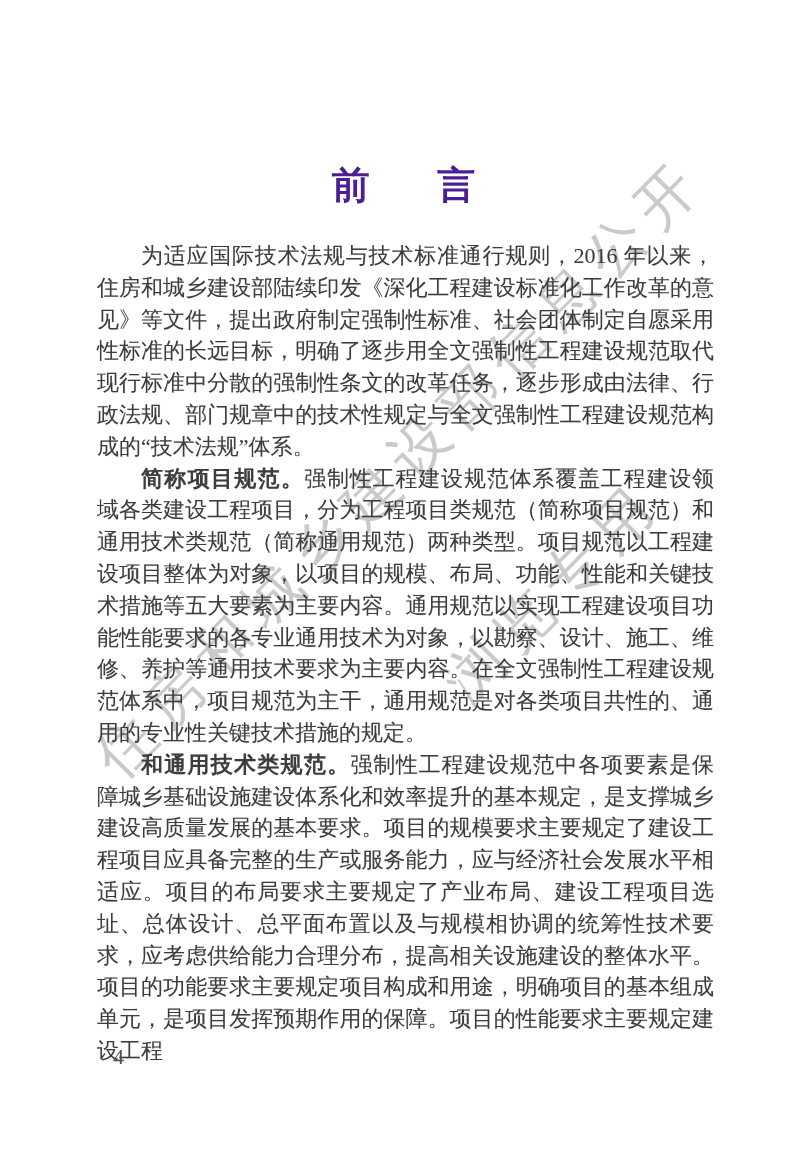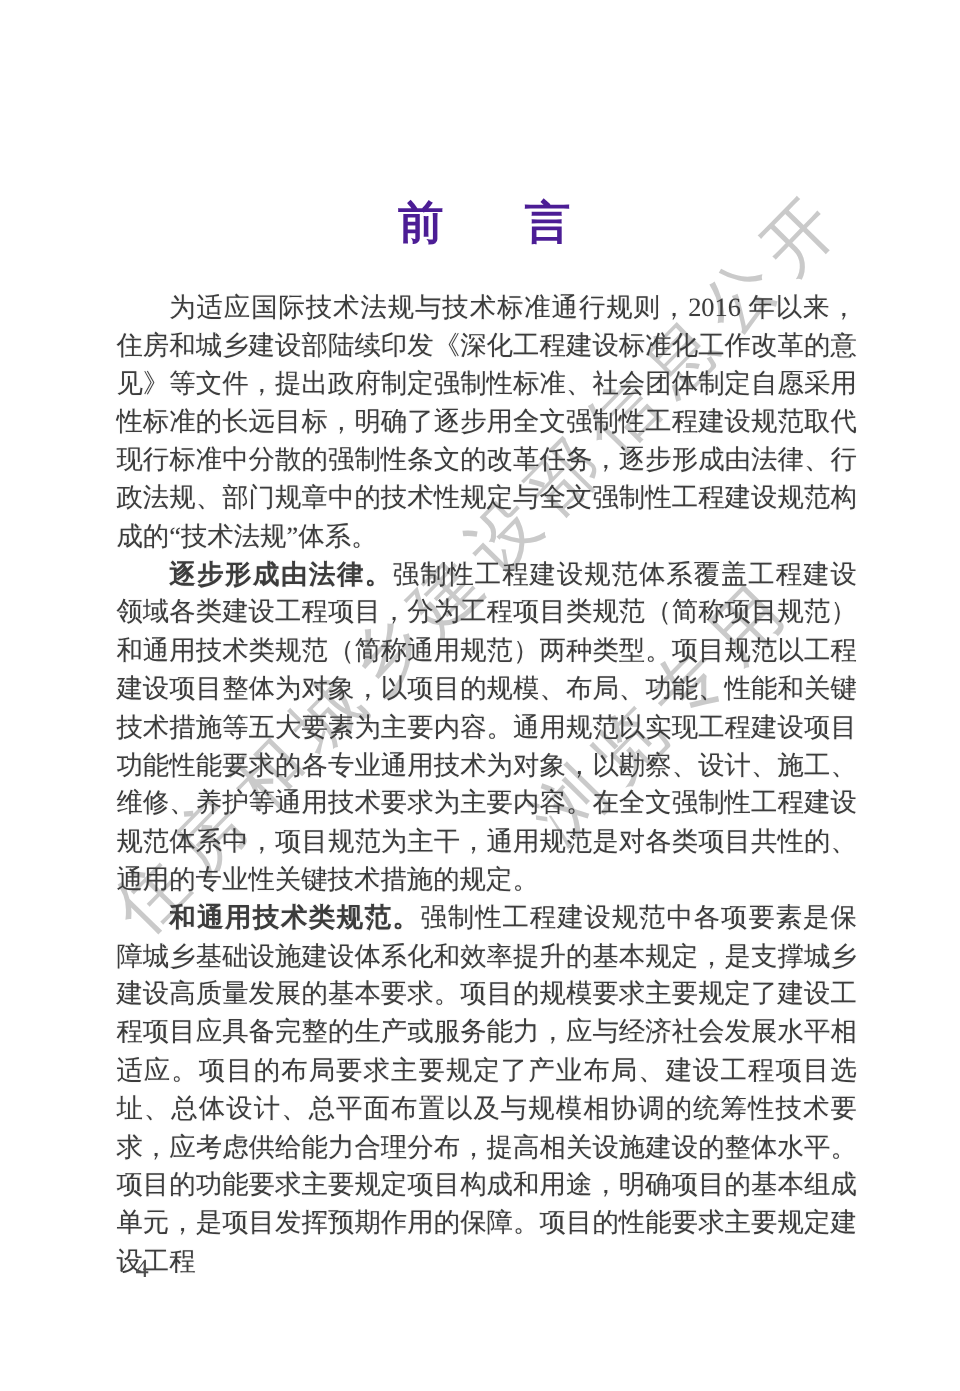--- a/index.html
+++ b/index.html
@@ -90,20 +90,20 @@
 
   <div class="watermark wm1">住房和城乡建设部信息公开</div>
 
   <div class="watermark wm2">浏览专用</div>
 
   <h1 class="title">前 言</h1>
 
   <div class="body-text">
     <p><span class="lead"></span><span>为适应国际技术法规与技术标准通行规则，2016 年以来，住房和城乡建设部陆续印发《深化工程建设标准化工作改革的意见》等文件，提出政府制定强制性标准、社会团体制定自愿采用性标准的长远目标，明确了逐步用全文强制性工程建设规范取代现行标准中分散的强制性条文的改革任务，逐步形成由法律、行政法规、部门规章中的技术性规定与全文强制性工程建设规范构成的“技术法规”体系。</span></p>
 
-    <p><span class="lead">逐步形成由法律。</span><span>强制性工程建设规范体系覆盖工程建设领域各类建设工程项目，分为工程项目类规范（简称项目规范）和通用技术类规范（简称通用规范）两种类型。项目规范以工程建设项目整体为对象，以项目的规模、布局、功能、性能和关键技术措施等五大要素为主要内容。通用规范以实现工程建设项目功能性能要求的各专业通用技术为对象，以勘察、设计、施工、维修、养护等通用技术要求为主要内容。在全文强制性工程建设规范体系中，项目规范为主干，通用规范是对各类项目共性的、通用的专业性关键技术措施的规定。</span></p>
+    <p><span class="lead">简称项目规范。</span><span>强制性工程建设规范体系覆盖工程建设领域各类建设工程项目，分为工程项目类规范（简称项目规范）和通用技术类规范（简称通用规范）两种类型。项目规范以工程建设项目整体为对象，以项目的规模、布局、功能、性能和关键技术措施等五大要素为主要内容。通用规范以实现工程建设项目功能性能要求的各专业通用技术为对象，以勘察、设计、施工、维修、养护等通用技术要求为主要内容。在全文强制性工程建设规范体系中，项目规范为主干，通用规范是对各类项目共性的、通用的专业性关键技术措施的规定。</span></p>
 
     <p><span class="lead">和通用技术类规范。</span><span>强制性工程建设规范中各项要素是保障城乡基础设施建设体系化和效率提升的基本规定，是支撑城乡建设高质量发展的基本要求。项目的规模要求主要规定了建设工程项目应具备完整的生产或服务能力，应与经济社会发展水平相适应。项目的布局要求主要规定了产业布局、建设工程项目选址、总体设计、总平面布置以及与规模相协调的统筹性技术要求，应考虑供给能力合理分布，提高相关设施建设的整体水平。项目的功能要求主要规定项目构成和用途，明确项目的基本组成单元，是项目发挥预期作用的保障。项目的性能要求主要规定建设工程</span></p>
   </div>
 
   <div class="page-number">4</div>
 
 </div>
 
 </body></html>

